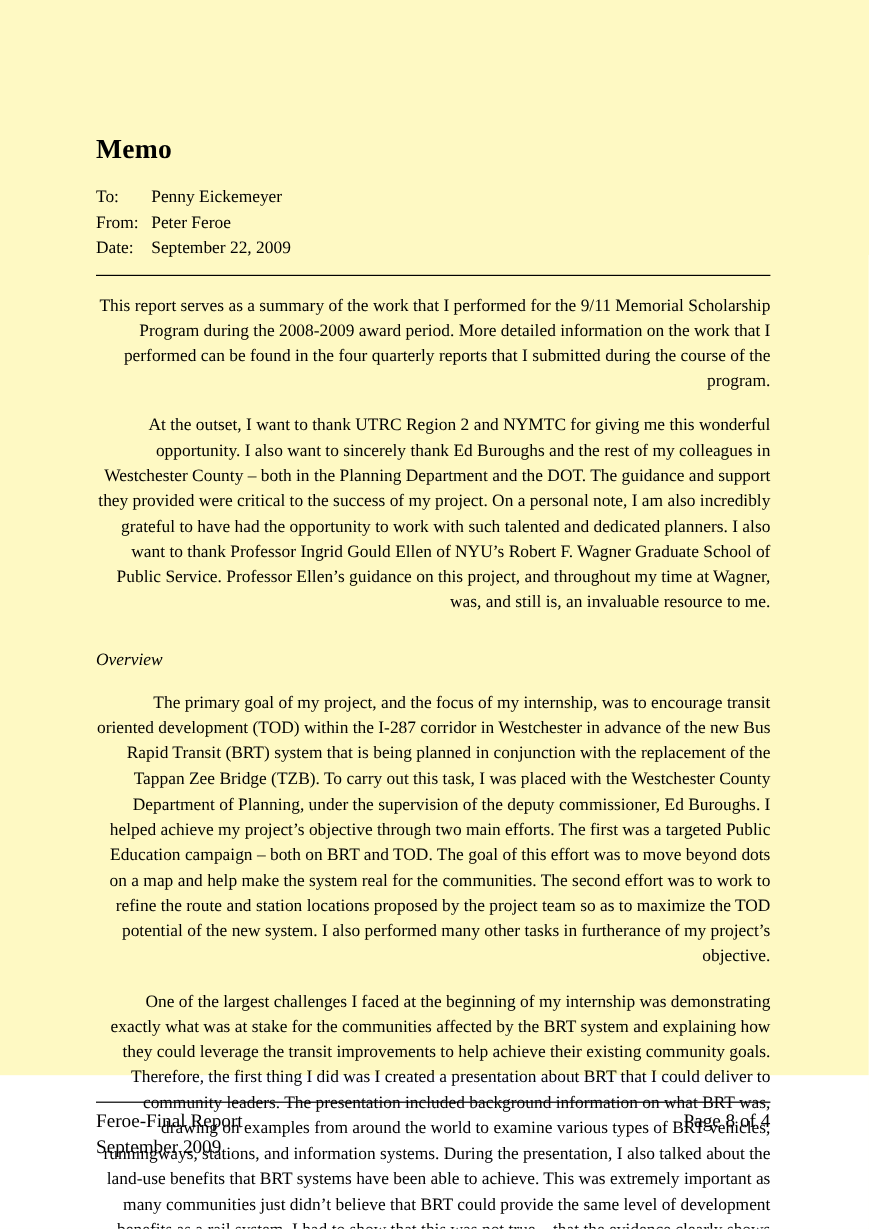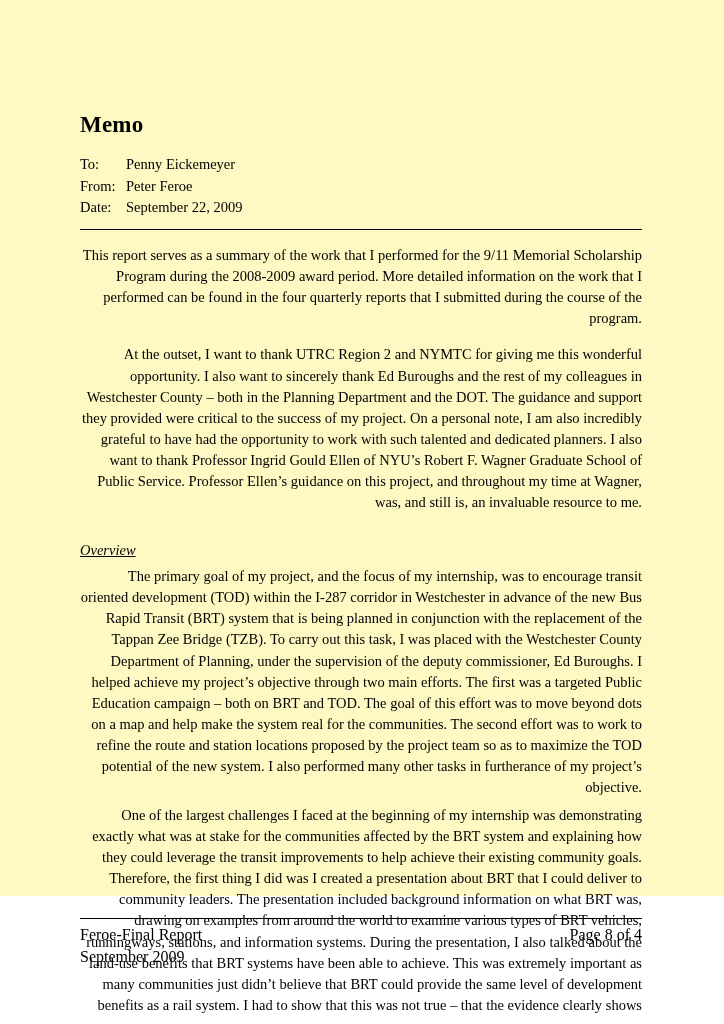--- a/index.html
+++ b/index.html
@@ -62,26 +62,25 @@
     margin: 10px 0 0 0;
     height: 0;
   }
   p.body-par {
     font-size: 14.5px;
     line-height: 1.46;
     margin: 15px 0 0 0;
     text-align: right;
   }
   p.body-par.tight {
-    margin-top: 6px;
+    margin-top: 16px;
   }
   .section-head {
     font-size: 14.5px;
     font-style: italic;
-    text-decoration: underline;
     margin: 26px 0 0 0;
     line-height: 1.4;
   }
   .footer {
     position: absolute;
     left: 80px;
     top: 918px;
     width: 562px;
   }
   .footer-rule {

